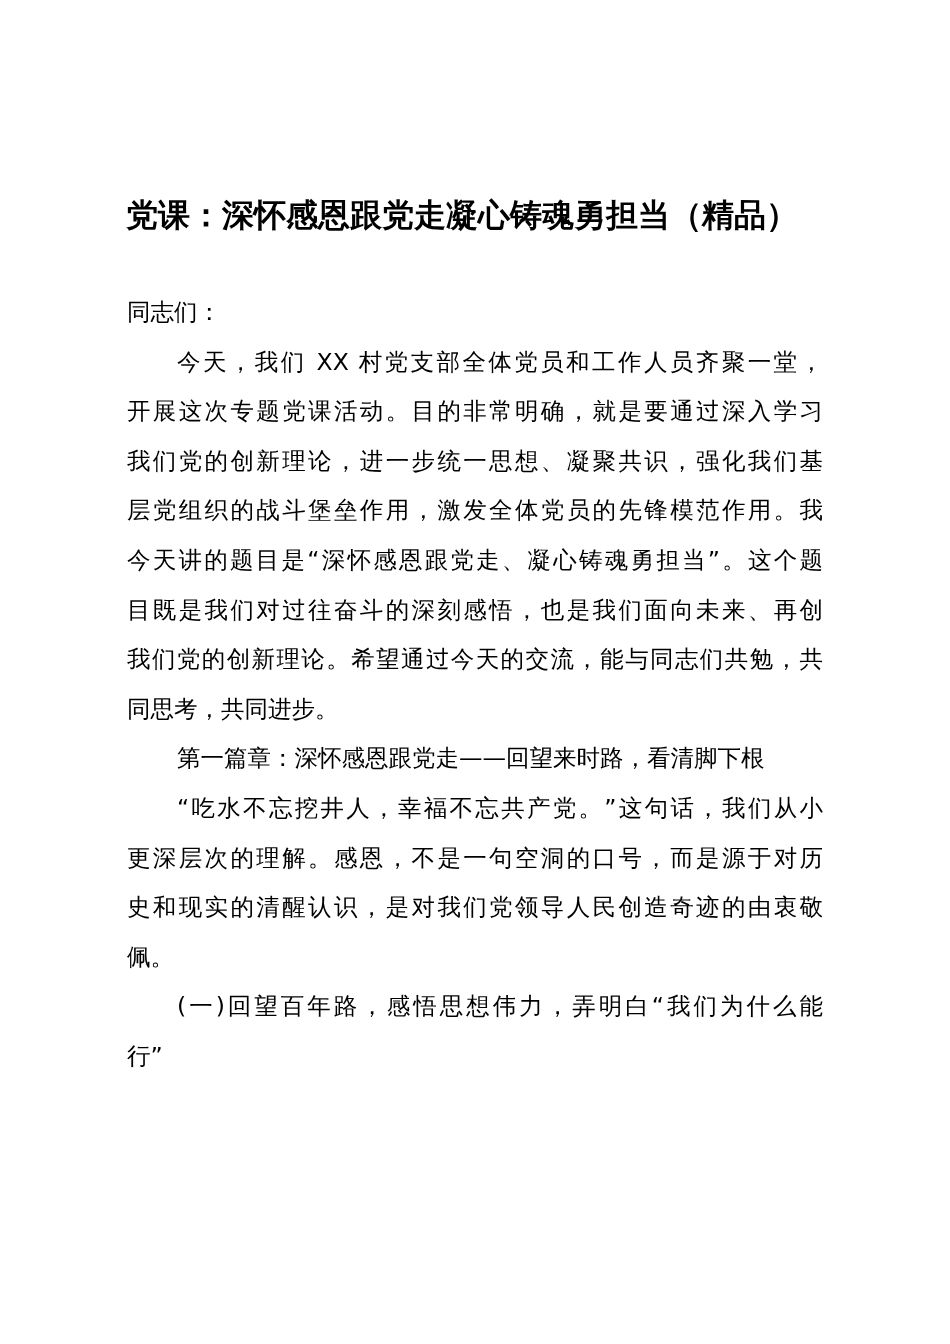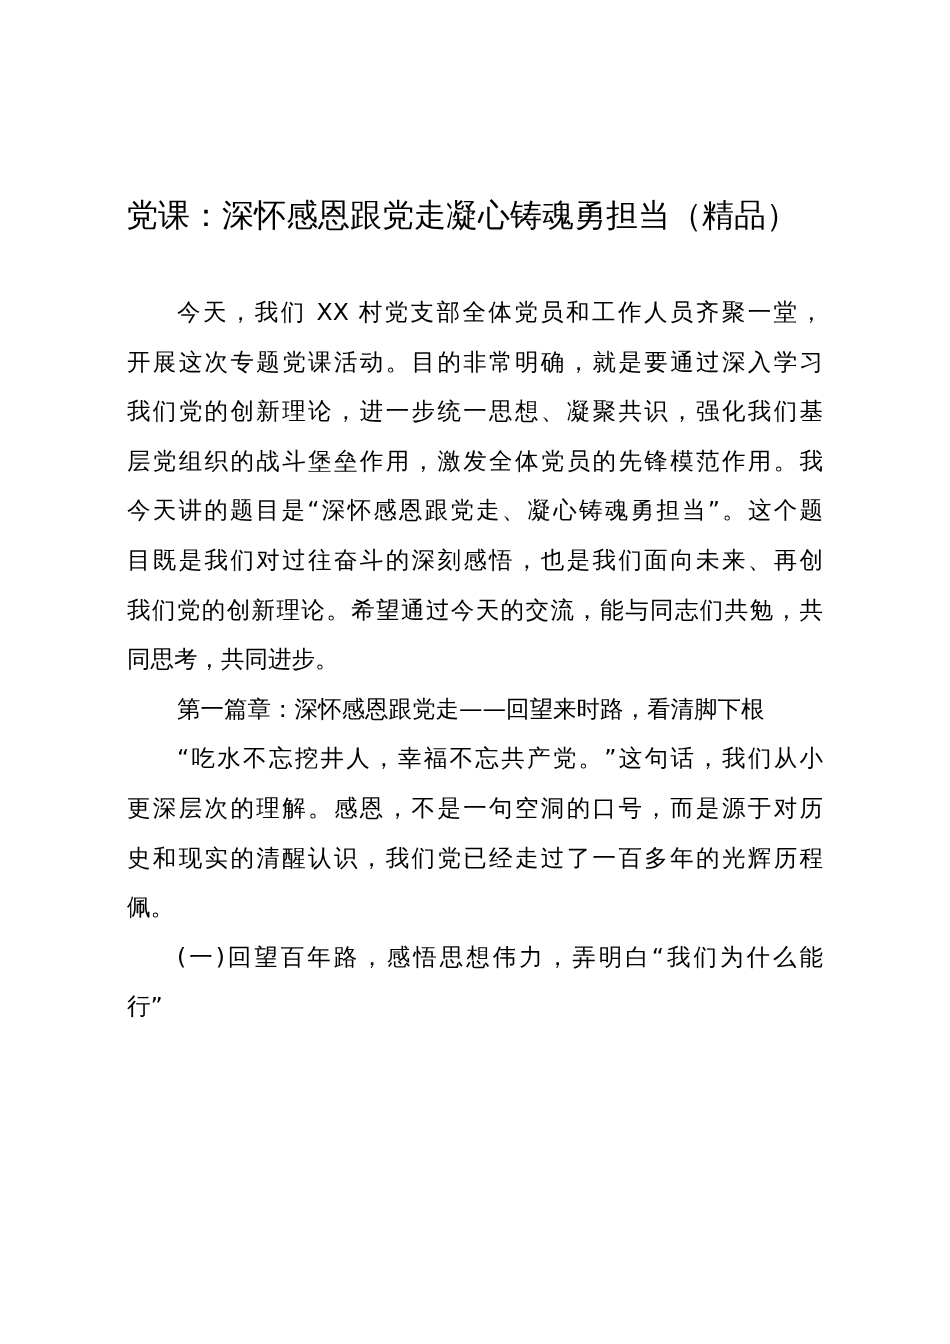--- a/index.html
+++ b/index.html
@@ -20,21 +20,21 @@
     left: 0; top: 0;
     width: 950px; height: 1344px;
     background: #ffffff;
   }
   .title {
     position: absolute;
     left: 126px;
     top: 190px;
     width: 700px;
     font-size: 32px;
-    font-weight: normal;
+    font-weight: bold;
     line-height: 50px;
     white-space: nowrap;
     letter-spacing: 0px;
   }
   .body-text {
     position: absolute;
     left: 127px;
     top: 288px;
     width: 696px;
     font-size: 23.5px;
@@ -55,35 +55,36 @@
   }
 </style>
 </head>
 <body>
 
 <div class="page">
 
   <div class="title">党课：深怀感恩跟党走凝心铸魂勇担当（精品）</div>
 
   <div class="body-text">
+    <span class="line last">同志们：</span>
 
     <span class="line indent">今天，我们 XX 村党支部全体党员和工作人员齐聚一堂，</span>
     <span class="line">开展这次专题党课活动。目的非常明确，就是要通过深入学习</span>
     <span class="line">我们党的创新理论，进一步统一思想、凝聚共识，强化我们基</span>
     <span class="line">层党组织的战斗堡垒作用，激发全体党员的先锋模范作用。我</span>
     <span class="line">今天讲的题目是“深怀感恩跟党走、凝心铸魂勇担当”。这个题</span>
     <span class="line">目既是我们对过往奋斗的深刻感悟，也是我们面向未来、再创</span>
     <span class="line">我们党的创新理论。希望通过今天的交流，能与同志们共勉，共</span>
     <span class="line last">同思考，共同进步。</span>
 
     <span class="line indent last">第一篇章：深怀感恩跟党走——回望来时路，看清脚下根</span>
 
     <span class="line indent">“吃水不忘挖井人，幸福不忘共产党。”这句话，我们从小</span>
     <span class="line">更深层次的理解。感恩，不是一句空洞的口号，而是源于对历</span>
-    <span class="line">史和现实的清醒认识，我们党已经走过了一百多年的光辉历程</span>
+    <span class="line">史和现实的清醒认识，是对我们党领导人民创造奇迹的由衷敬</span>
     <span class="line last">佩。</span>
 
     <span class="line indent">(一)回望百年路，感悟思想伟力，弄明白“我们为什么能</span>
     <span class="line last">行”</span>
 
   </div>
 
 </div>
 
 </body></html>

